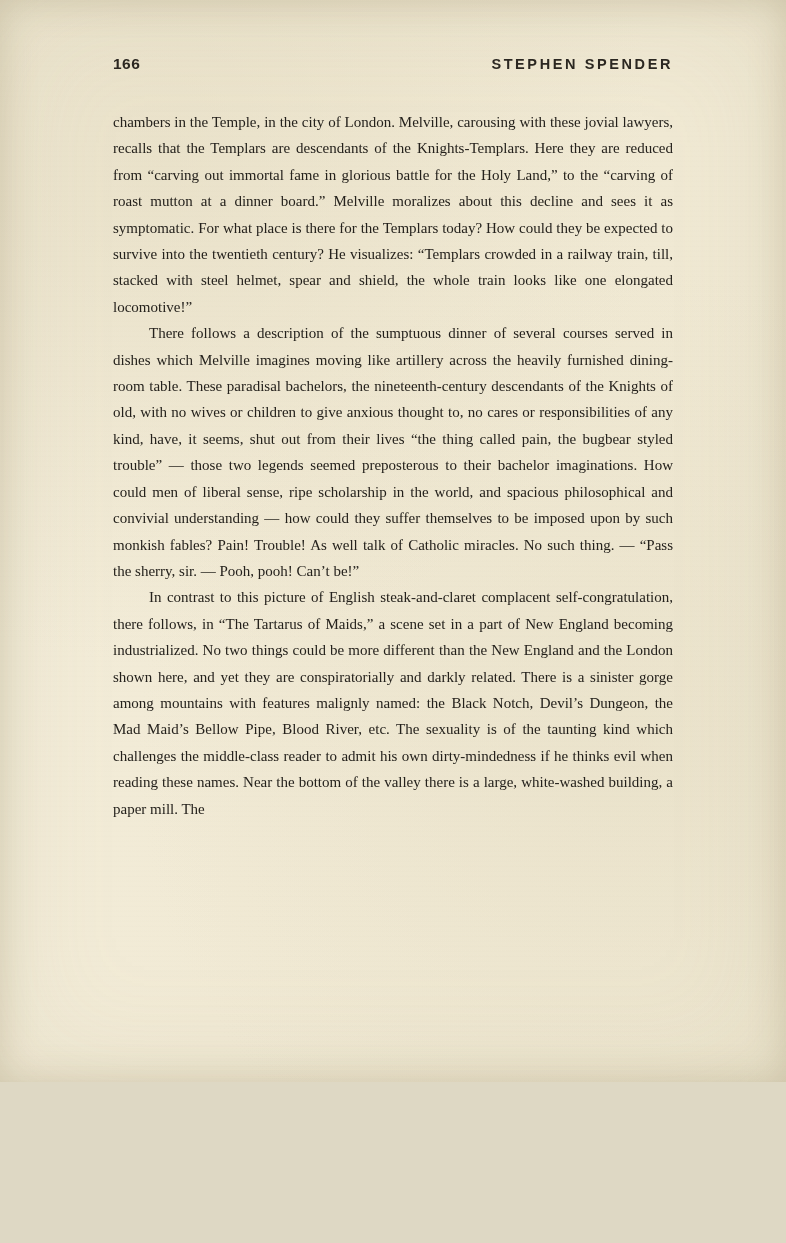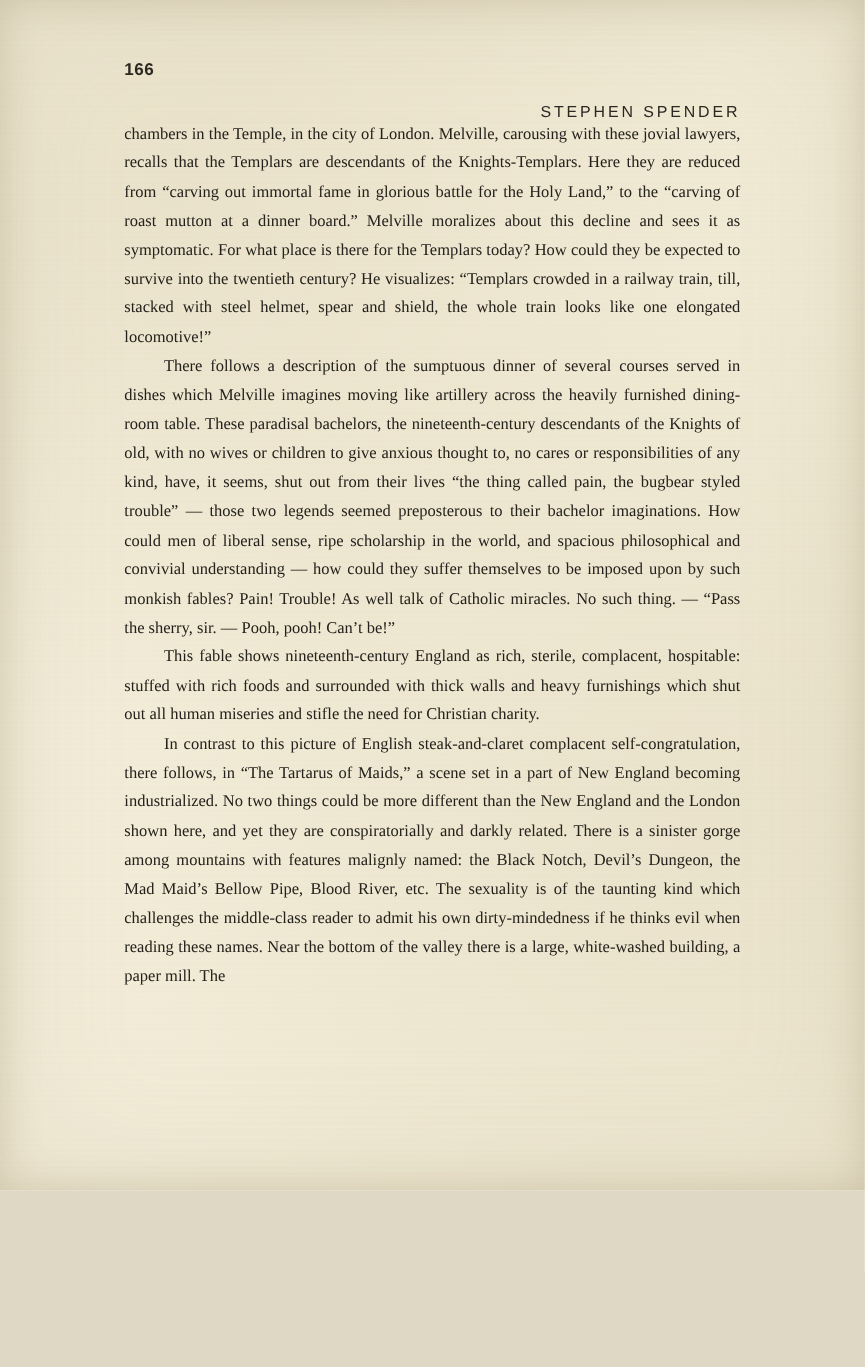--- a/index.html
+++ b/index.html
@@ -53,26 +53,25 @@
     font-weight: bold;
     font-size: 15.5px;
     letter-spacing: 0.5px;
     color: #2b2721;
   }
   .running-head {
     position: absolute;
     right: 0;
     top: 1px;
     font-family: "Liberation Sans", sans-serif;
-    font-weight: normal;
+    font-weight: bold;
     font-size: 14.5px;
     letter-spacing: 2.6px;
     color: #2b2721;
     white-space: nowrap;
-    margin-top: 38px;
   }
   .body-text {
     font-family: "Liberation Serif", serif;
     font-size: 15px;
     line-height: 26.4px;
     color: #24211c;
     text-align: justify;
     -webkit-hyphens: none;
     hyphens: none;
   }
@@ -99,19 +98,18 @@
   <div class="content">
 
     <div class="header">
       <div class="folio">166</div>
       <div class="running-head">STEPHEN SPENDER</div>
     </div>
 
     <div class="body-text">
       <p>chambers in the Temple, in the city of London. Melville, carousing with these jovial lawyers, recalls that the Templars are descendants of the Knights-Templars. Here they are reduced from “carving out immortal fame in glorious battle for the Holy Land,” to the “carving of roast mutton at a dinner board.” Melville moralizes about this decline and sees it as symptomatic. For what place is there for the Templars today? How could they be expected to survive into the twentieth century? He visualizes: “Templars crowded in a railway train, till, stacked with steel helmet, spear and shield, the whole train looks like one elongated locomotive!”</p>
       <p class="indent">There follows a description of the sumptuous dinner of several courses served in dishes which Melville imagines moving like artillery across the heavily furnished dining-room table. These paradisal bachelors, the nineteenth-century descendants of the Knights of old, with no wives or children to give anxious thought to, no cares or responsibilities of any kind, have, it seems, shut out from their lives “the thing called pain, the bugbear styled trouble” — those two legends seemed preposterous to their bachelor imaginations. How could men of liberal sense, ripe scholarship in the world, and spacious philosophical and convivial understanding — how could they suffer themselves to be imposed upon by such monkish fables? Pain! Trouble! As well talk of Catholic miracles. No such thing. — “Pass the sherry, sir. — Pooh, pooh! Can’t be!”</p>
-      <p class="indent">This fable shows nineteenth-century England as rich, sterile, complacent, hospitable: stuffed with rich foods and surrounded with thick walls and heavy furnishings which shut out all human miseries and stifle the need for Christian charity.</p>
       <p class="indent">In contrast to this picture of English steak-and-claret complacent self-congratulation, there follows, in “The Tartarus of Maids,” a scene set in a part of New England becoming industrialized. No two things could be more different than the New England and the London shown here, and yet they are conspiratorially and darkly related. There is a sinister gorge among mountains with features malignly named: the Black Notch, Devil’s Dungeon, the Mad Maid’s Bellow Pipe, Blood River, etc. The sexuality is of the taunting kind which challenges the middle-class reader to admit his own dirty-mindedness if he thinks evil when reading these names. Near the bottom of the valley there is a large, white-washed building, a paper mill. The</p>
     </div>
 
   </div>
   <div class="ink-overlay"></div>
 </div>
 
 </body></html>

